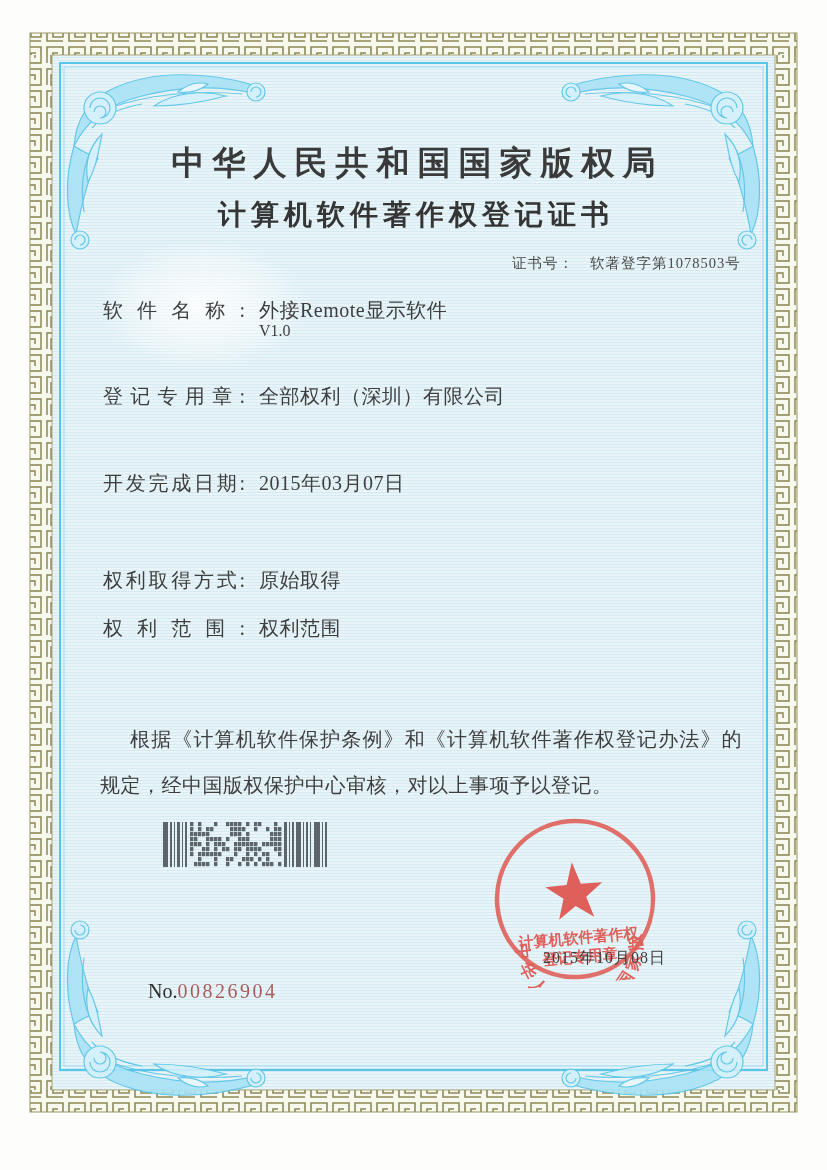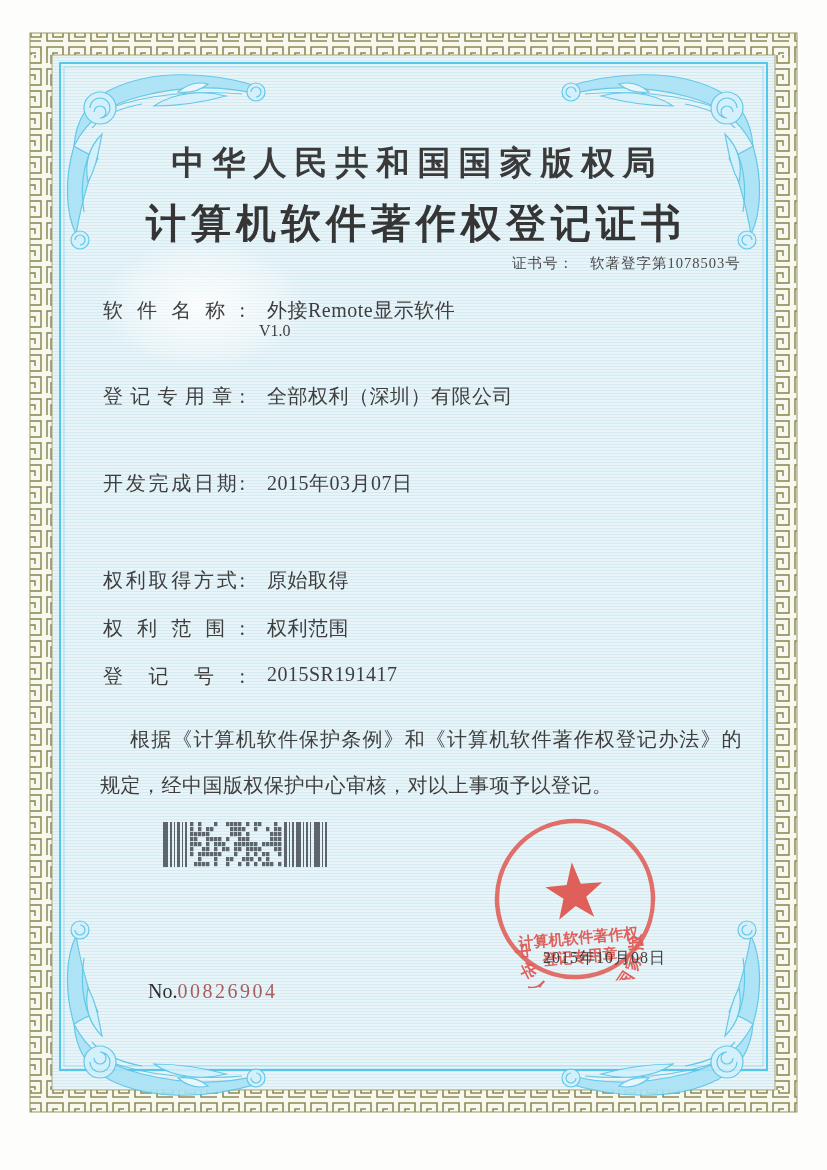--- a/index.html
+++ b/index.html
@@ -29,31 +29,31 @@
   }
   .content{position:absolute;left:0;top:0;width:827px;height:1138px;z-index:3;}
 
   .authority{
     position:absolute;left:0;top:141px;width:827px;
     text-align:center;font-size:33px;font-weight:bold;
     letter-spacing:8px;padding-left:8px;box-sizing:border-box;color:#3a3a3a;
   }
   .cert-title{
     position:absolute;left:0;top:196px;width:827px;
-    text-align:center;font-size:40px;font-weight:bold;
+    text-align:center;font-size:28px;font-weight:bold;
     letter-spacing:5px;padding-left:5px;box-sizing:border-box;color:#353535;
   }
   .certno{
     position:absolute;left:512px;top:254px;font-size:14.5px;color:#4a4a4a;letter-spacing:1px;
   }
   .certno .val{margin-left:16px;}
 
   .frow{position:absolute;left:103px;font-size:20px;color:#3e3e3e;white-space:nowrap;}
   .flabel{display:inline-block;width:142px;text-align:justify;text-align-last:justify;vertical-align:top;}
-  .fvalue{margin-left:22px;letter-spacing:0.5px;}
+  .fvalue{margin-left:14px;letter-spacing:0.5px;}
   .fvalue2{position:absolute;left:259px;top:322px;font-size:16px;color:#3e3e3e;}
 
   .statement{
     position:absolute;left:100px;top:716px;width:642px;
     font-size:20px;line-height:46px;color:#3e3e3e;
     text-align:justify;text-indent:1.5em;letter-spacing:0.5px;
   }
 
   .barcode{position:absolute;left:163px;top:822px;}
 
@@ -141,23 +141,20 @@
 
 
     <div class="frow" style="top:567px">
       <span class="flabel">权利取得方式:</span><span class="fvalue">原始取得</span>
     </div>
 
     <div class="frow" style="top:615px">
       <span class="flabel">权利范围:</span><span class="fvalue">权利范围</span>
     </div>
 
-    <div class="frow" style="top:663px">
-      <span class="flabel">登记号:</span><span class="fvalue">2015SR191417</span>
-    </div>
 
     <div class="statement">根据《计算机软件保护条例》和《计算机软件著作权登记办法》的规定，经中国版权保护中心审核，对以上事项予以登记。</div>
 
     <svg id="barcode-svg" class="barcode" width="165" height="45" viewBox="0 0 165 45">
         <rect x="0" y="0" width="5" height="45" fill="#454c52" opacity="0.85"></rect>
         <rect x="7" y="0" width="2" height="45" fill="#454c52" opacity="0.85"></rect>
         <rect x="11" y="0" width="1" height="45" fill="#454c52" opacity="0.85"></rect>
         <rect x="14" y="0" width="3" height="45" fill="#454c52" opacity="0.85"></rect>
         <rect x="19" y="0" width="1" height="45" fill="#454c52" opacity="0.85"></rect>
         <rect x="22" y="0" width="2" height="45" fill="#454c52" opacity="0.85"></rect>

